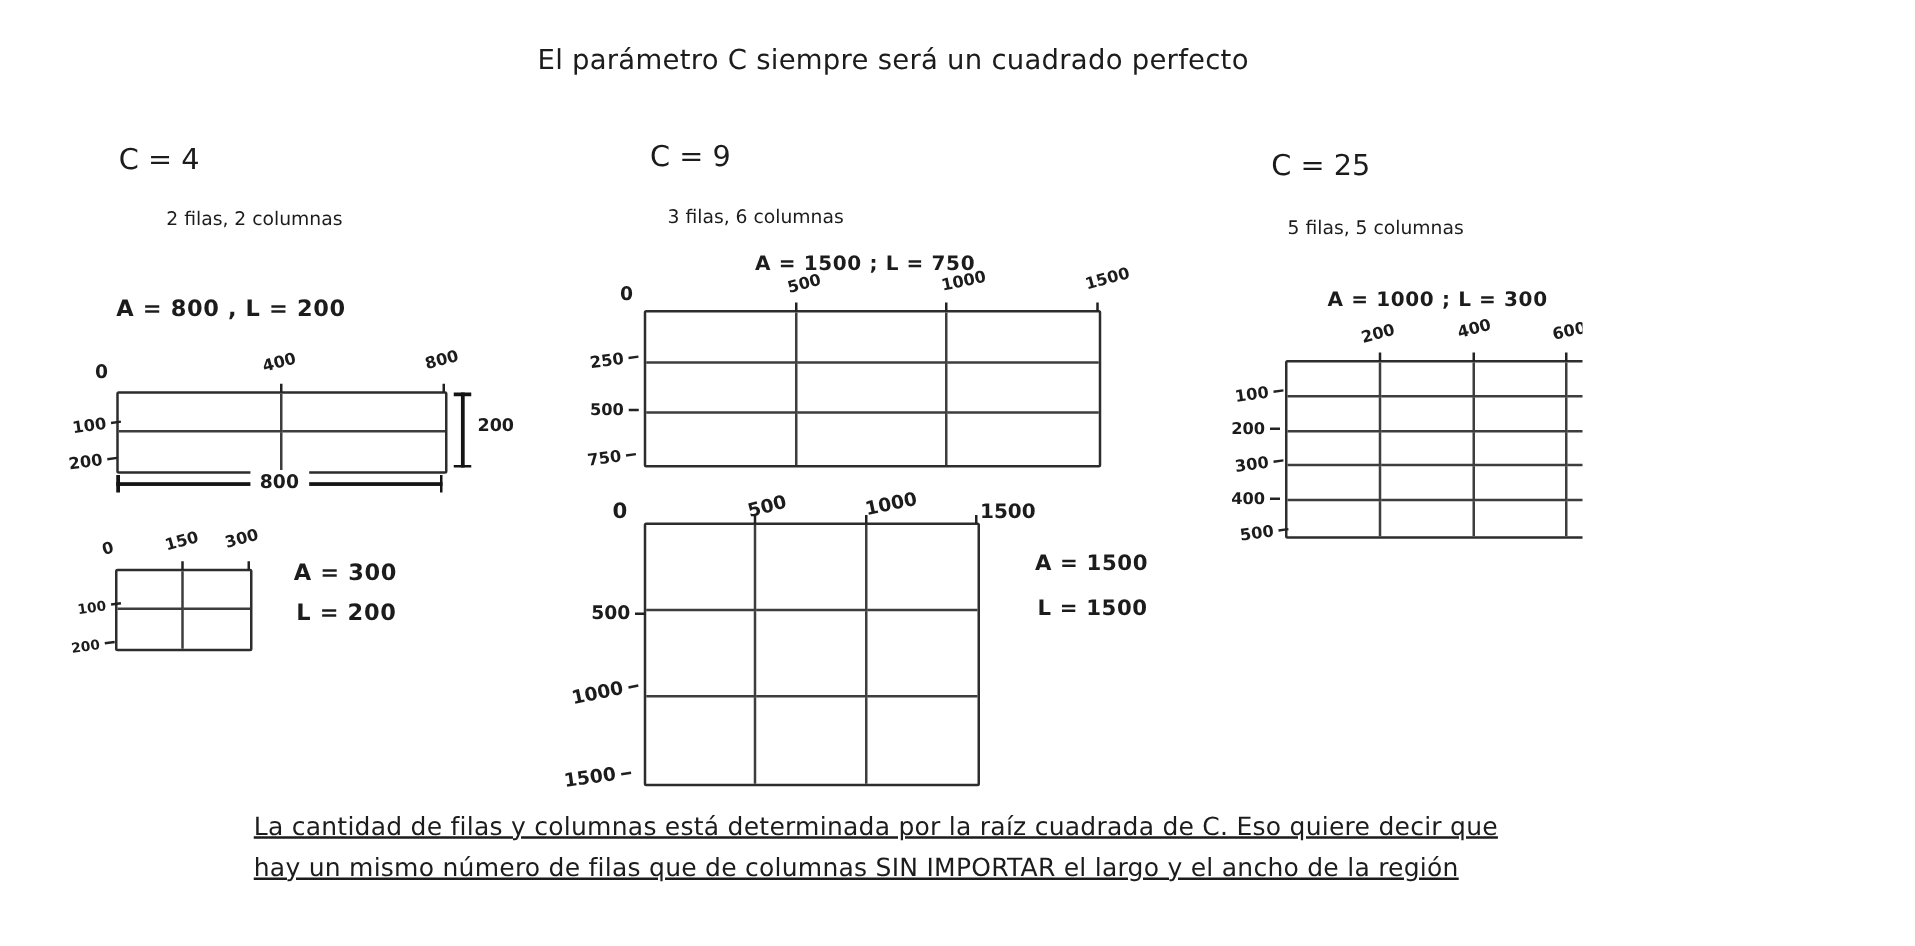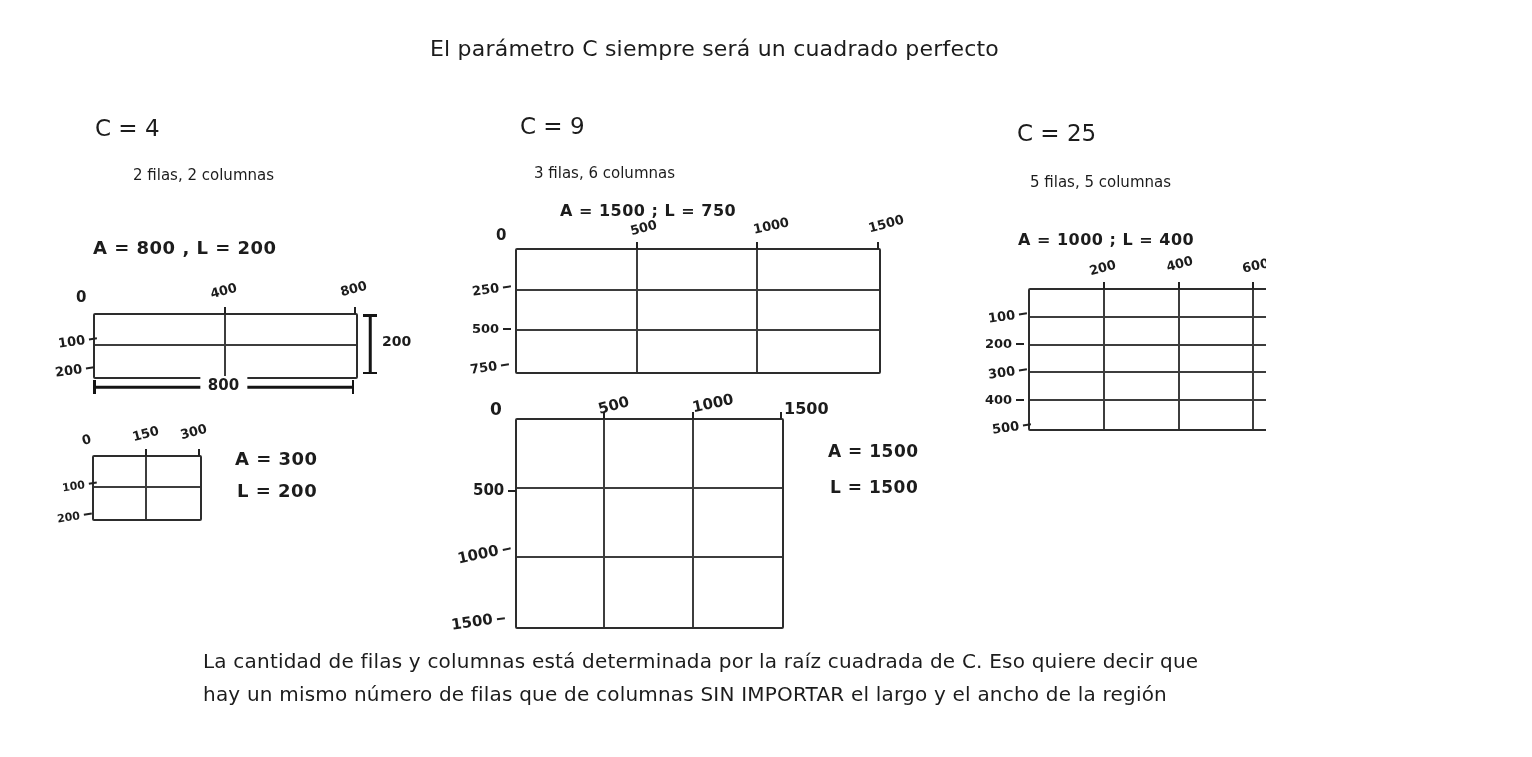--- a/index.html
+++ b/index.html
@@ -5,21 +5,21 @@
   html,body{margin:0;padding:0;background:#ffffff;}
   #canvas{
     position:relative;width:1266px;height:757px;background:#ffffff;overflow:hidden;
     font-family:"DejaVu Sans", sans-serif;color:#1c1c1c;
   }
   .abs{position:absolute;}
   .title{font-size:22px;letter-spacing:.2px;}
   .heading{font-size:23px;}
   .subheading{font-size:15px;}
   .params{font-size:18px;font-weight:bold;letter-spacing:.5px;}
-  .params.small{font-size:16px;}
+  .params.small{font-size:16px;margin-left:44px;}
   .annot{font-size:17px;font-weight:bold;letter-spacing:.5px;text-align:right;}
   .footer-text{font-size:20px;line-height:33px;letter-spacing:.2px;white-space:nowrap;}
 
   
   .hand-grid{
     position:absolute;display:grid;border:2px solid #2d2d2d;border-radius:2px;
     background:#fff;
   }
   .hand-grid .cell{border-right:2px solid #3d3d3d;border-bottom:2px solid #3d3d3d;}
   .hand-grid .cell.last-col{border-right:none;}
@@ -149,21 +149,21 @@
   <div class="abs xlab t12 f15" style="left:692px;top:394px;">1000</div>
   <div class="abs xlab f16" style="left:784px;top:399px;">1500</div>
   <div class="abs ylab f15" style="left:473px;top:481px;">500</div>
   <div class="abs ylab f15 t12" style="left:457px;top:544px;">1000</div>
   <div class="abs ylab f15 t8" style="left:451px;top:612px;">1500</div>
   <div class="abs annot" style="left:828px;top:441px;">A = 1500</div>
   <div class="abs annot" style="left:830px;top:477px;">L = 1500</div>
 
   <div class="abs heading" style="left:1017px;top:120px;">C = 25</div>
   <div class="abs subheading" style="left:1030px;top:173px;">5 filas, 5 columnas</div>
-  <div class="abs params small" style="left:1018px;top:230px;">A = 1000  ;   L = 400</div>
+  <div class="abs params small" style="left:1018px;top:230px;">A = 1000  ;   L = 300</div>
 
   <div class="hand-grid" style="left: 1028px; top: 288px; width: 374px; height: 139px; grid-template-columns: repeat(5, 1fr); grid-template-rows: repeat(5, 1fr);">
       <div class="cell"></div>
       <div class="cell"></div>
       <div class="cell"></div>
       <div class="cell"></div>
       <div class="cell last-col"></div>
       <div class="cell"></div>
       <div class="cell"></div>
       <div class="cell"></div>
@@ -194,18 +194,18 @@
   <div class="abs xlab t15" style="left:1166px;top:256px;">400</div>
   <div class="abs xlab t12" style="left:1242px;top:258px;">600</div>
   <div class="abs xlab t15" style="left:1317px;top:256px;">800</div>
   <div class="abs xlab t12" style="left:1400px;top:264px;">1000</div>
   <div class="abs ylab t8" style="left:988px;top:308px;">100</div>
   <div class="abs ylab" style="left:985px;top:336px;">200</div>
   <div class="abs ylab t8" style="left:988px;top:364px;">300</div>
   <div class="abs ylab" style="left:985px;top:392px;">400</div>
   <div class="abs ylab t8" style="left:992px;top:419px;">500</div>
 
-  <div class="abs footer-text" style="left:203px;top:645px;">
+  <div class="abs footer-text" style="left:203px;top:645px;text-decoration:underline;">
     <div>La cantidad de filas y columnas está determinada por la raíz cuadrada de C. Eso quiere decir que</div>
     <div>hay un mismo número de filas que de columnas SIN IMPORTAR el largo y el ancho de la región</div>
   </div>
 
 </div>
 
 </body></html>

